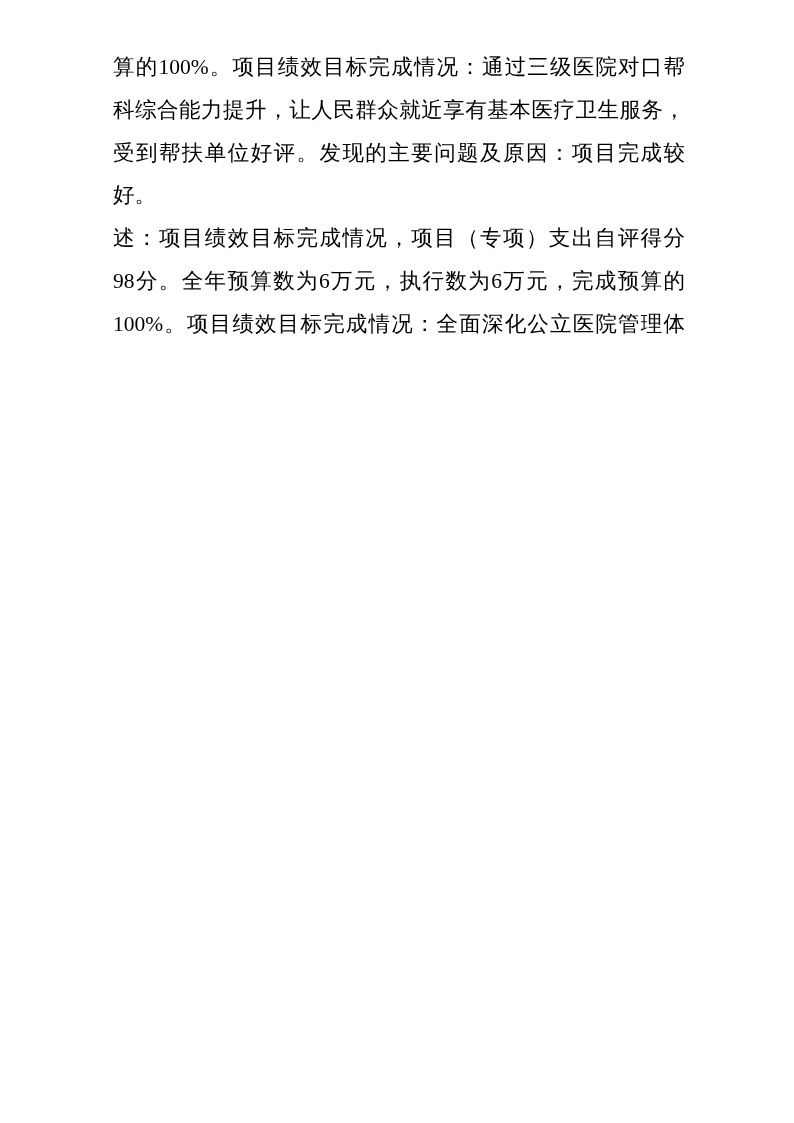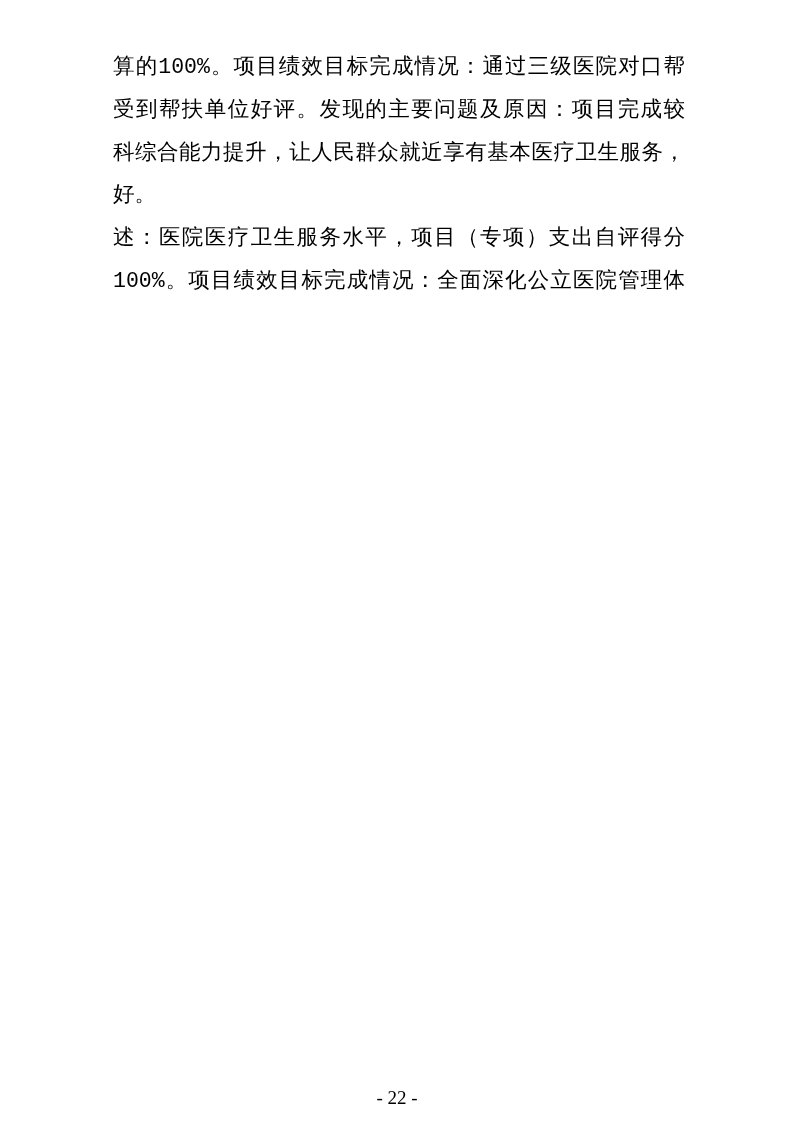--- a/index.html
+++ b/index.html
@@ -25,21 +25,20 @@
     overflow: hidden;
   }
   .text-block {
     position: absolute;
     left: 113px;
     top: 46px;
     width: 572px;
     font-size: 21.5px;
     line-height: 42.8px;
     letter-spacing: 0;
-    font-family: Liberation Mono, monospace;
   }
   .line {
     text-align: justify;
     text-align-last: justify;
     text-justify: inter-character;
   }
   .line.para-end {
     text-align-last: left;
   }
   .line.indent {
@@ -55,22 +54,20 @@
     line-height: 24px;
     color: #000000;
   }
 </style>
 </head>
 <body>
 
 <div class="page">
   <div class="text-block" id="text-block">
       <div class="line">算的100%。项目绩效目标完成情况：通过三级医院对口帮</div>
+      <div class="line">科综合能力提升，让人民群众就近享有基本医疗卫生服务，</div>
       <div class="line">受到帮扶单位好评。发现的主要问题及原因：项目完成较</div>
-      <div class="line">科综合能力提升，让人民群众就近享有基本医疗卫生服务，</div>
       <div class="line para-end">好。</div>
-      <div class="line">述：医院医疗卫生服务水平，项目（专项）支出自评得分</div>
+      <div class="line">述：项目绩效目标完成情况，项目（专项）支出自评得分</div>
+      <div class="line">98分。全年预算数为6万元，执行数为6万元，完成预算的</div>
       <div class="line">100%。项目绩效目标完成情况：全面深化公立医院管理体</div>
     </div>
-  <div class="footer">
-    <span>- 22 -</span>
-  </div>
 </div>
 
 </body></html>

